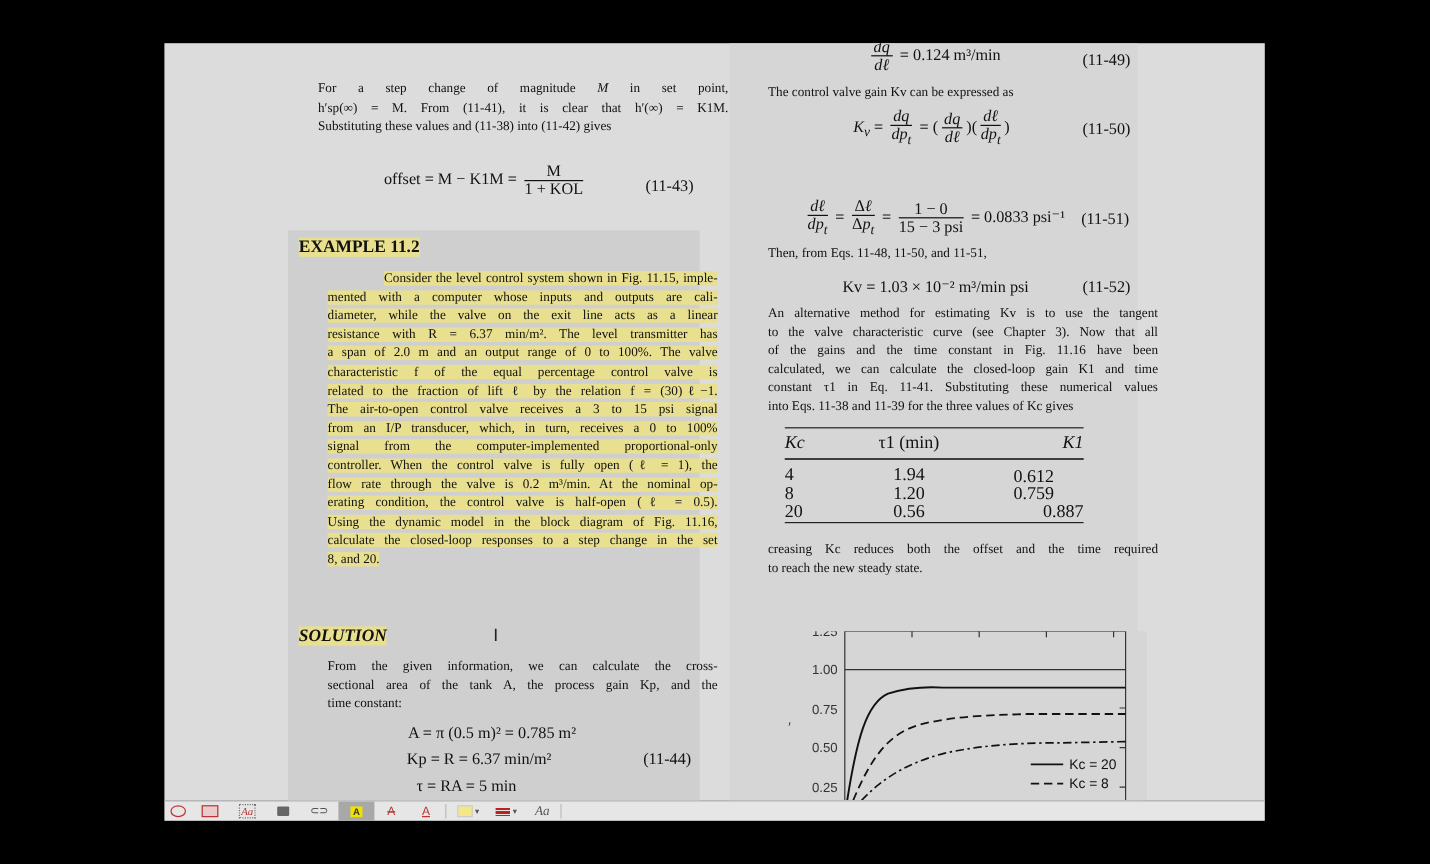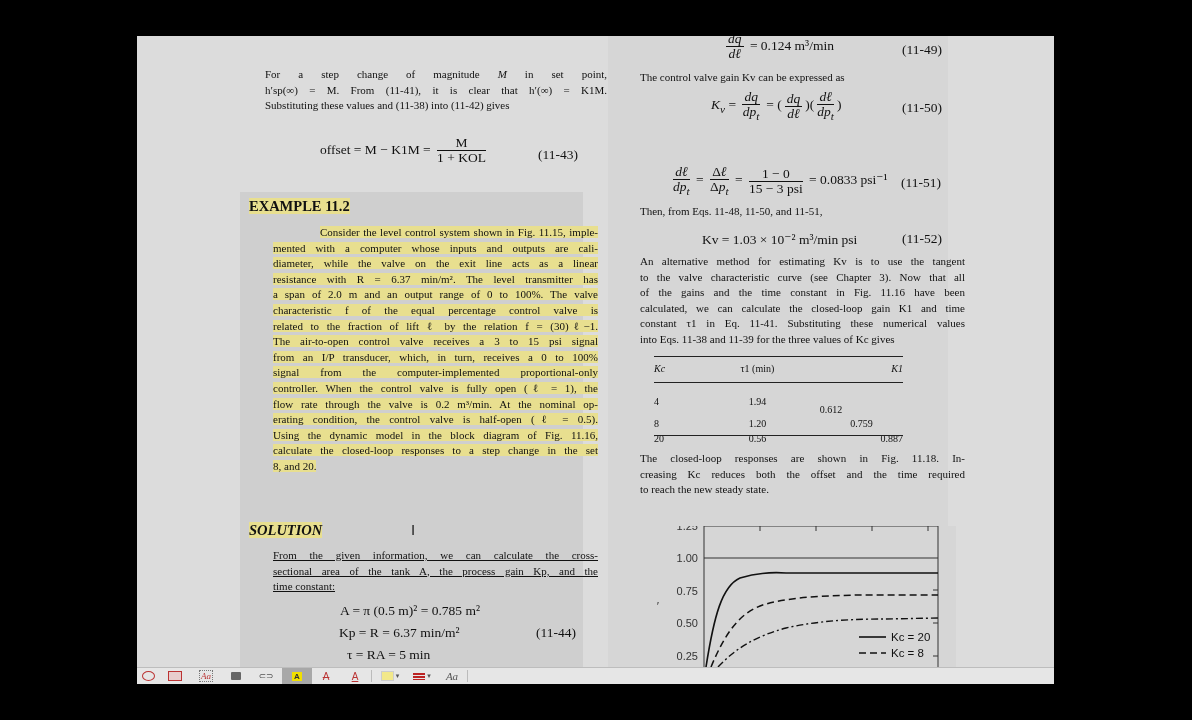--- a/index.html
+++ b/index.html
@@ -13,21 +13,21 @@
   p { margin:0; }
   .abs { position:absolute; }
   .hl { background:#e8df8f; box-decoration-break:clone; -webkit-box-decoration-break:clone; }
   .eq { position:absolute; font-size:13.5px; white-space:nowrap; }
   .eqnum { position:absolute; font-size:13.5px; }
   .frac { display:inline-block; vertical-align:middle; text-align:center; margin:0 3px; }
   .frac > span { display:block; line-height:14px; }
   .frac > span.num { border-bottom:1px solid #111; padding:0 2px; }
   i { font-style:italic; }
   .heading { font-weight:bold; font-size:14.5px; }
-  table.res { position:absolute; border-collapse:collapse; font-size:10px; }
+  table.res { position:absolute; border-collapse:collapse; font-size:15px; }
   table.res td, table.res th { padding:0; font-weight:normal; line-height:14.5px; }
   .toolbar { position:absolute; left:137px; top:667px; width:917px; height:16px; background:#e6e6e6;
              border-top:1px solid #bdbdbd; }
   .tb-btn { position:absolute; top:0; height:16px; width:22px; display:flex; align-items:center; justify-content:center;
             font-size:10px; color:#b33; }
   .tb-btn.active { background:#a8a8a8; }
   .tb-sep { position:absolute; top:2px; width:1px; height:12px; background:#bbb; }
   .chart { position:absolute; left:519px; top:490px; width:300px; height:141px; }
   .cursor { position:absolute; font-family:"DejaVu Sans",sans-serif; font-size:14px; color:#222; }
 </style>
@@ -79,21 +79,21 @@
       <p style="text-align-last: justify;"><span class="hl">Using the dynamic model in the block diagram of Fig. 11.16,</span></p>
       <p style="text-align-last: justify;"><span class="hl">calculate the closed-loop responses to a step change in the set</span></p>
       <p><span class="hl">8, and 20.</span></p>
     </div>
 
   <div class="abs heading" style="left:112px; top:486px; font-style:italic;">
     <span class="hl">SOLUTION</span>
   </div>
   <div class="cursor" style="left:274px; top:486px;">I</div>
 
-  <div class="abs txt" style="left:112px; top:512px; width:325px;text-decoration:underline;" id="solution-lines">
+  <div class="abs txt" style="left:112px; top:512px; width:325px;" id="solution-lines">
       <p style="text-align-last: justify;"><span>From the given information, we can calculate the cross-</span></p>
       <p style="text-align-last: justify;"><span>sectional area of the tank A, the process gain Kp, and the</span></p>
       <p><span>time constant:</span></p>
     </div>
 
   <div class="eq" style="left:203px; top:567px;">A = π (0.5 m)² = 0.785 m²</div>
   <div class="eq" style="left:202px; top:589px;">Kp = R = 6.37 min/m²</div>
   <div class="eqnum" style="left:399px; top:589px;">(11-44)</div>
   <div class="eq" style="left:210px; top:611px;">τ = RA = 5 min</div>
 
@@ -144,38 +144,37 @@
       <tr style="border-bottom:1px solid #222;">
         <th style="text-align:left; font-style:italic; padding-bottom:5px;">Kc</th>
         <th style="text-align:center; padding-bottom:5px;">τ1 (min)</th>
         <th style="text-align:right; font-style:italic; padding-bottom:5px;">K1</th>
       </tr>
     </thead>
     <tbody id="table-body">
         <tr>
           <td style="text-align: left; padding-top: 4px;">4</td>
           <td style="text-align: center; padding-top: 4px;">1.94</td>
-          <td style="text-align: left; padding-top: 20px;">0.612</td>
+          <td style="text-align: center; padding-top: 8px;">0.612</td>
         </tr>
         <tr>
           <td style="text-align: left;">8</td>
           <td style="text-align: center;">1.20</td>
           <td style="text-align: center;">0.759</td>
         </tr>
         <tr>
           <td style="text-align: left;">20</td>
           <td style="text-align: center;">0.56</td>
           <td style="text-align: right;">0.887</td>
         </tr>
       </tbody>
   </table>
   <div class="abs" style="left:517px; top:399px; width:249px; border-top:1.5px solid #222;"></div>
 
   <div class="abs txt" style="left:479px; top:415px; width:325px;" id="cl-lines">
-      <p style="text-align-last: justify;"><span>The closed-loop responses are shown in Fig. 11.18. In-</span></p>
       <p style="text-align-last: justify;"><span>creasing Kc reduces both the offset and the time required</span></p>
       <p><span>to reach the new steady state.</span></p>
     </div>
 
   <svg class="chart" viewBox="0 0 300 141">
     <rect x="0" y="0" width="300" height="141" fill="#d6d6d6"></rect>
     <line x1="48" y1="0" x2="282" y2="0" stroke="#333" stroke-width="1"></line>
     <line x1="48" y1="0" x2="48" y2="141" stroke="#333" stroke-width="1"></line>
     <line x1="282" y1="0" x2="282" y2="141" stroke="#333" stroke-width="1"></line>
     <line x1="48" y1="32" x2="282" y2="32" stroke="#333" stroke-width="1"></line>

